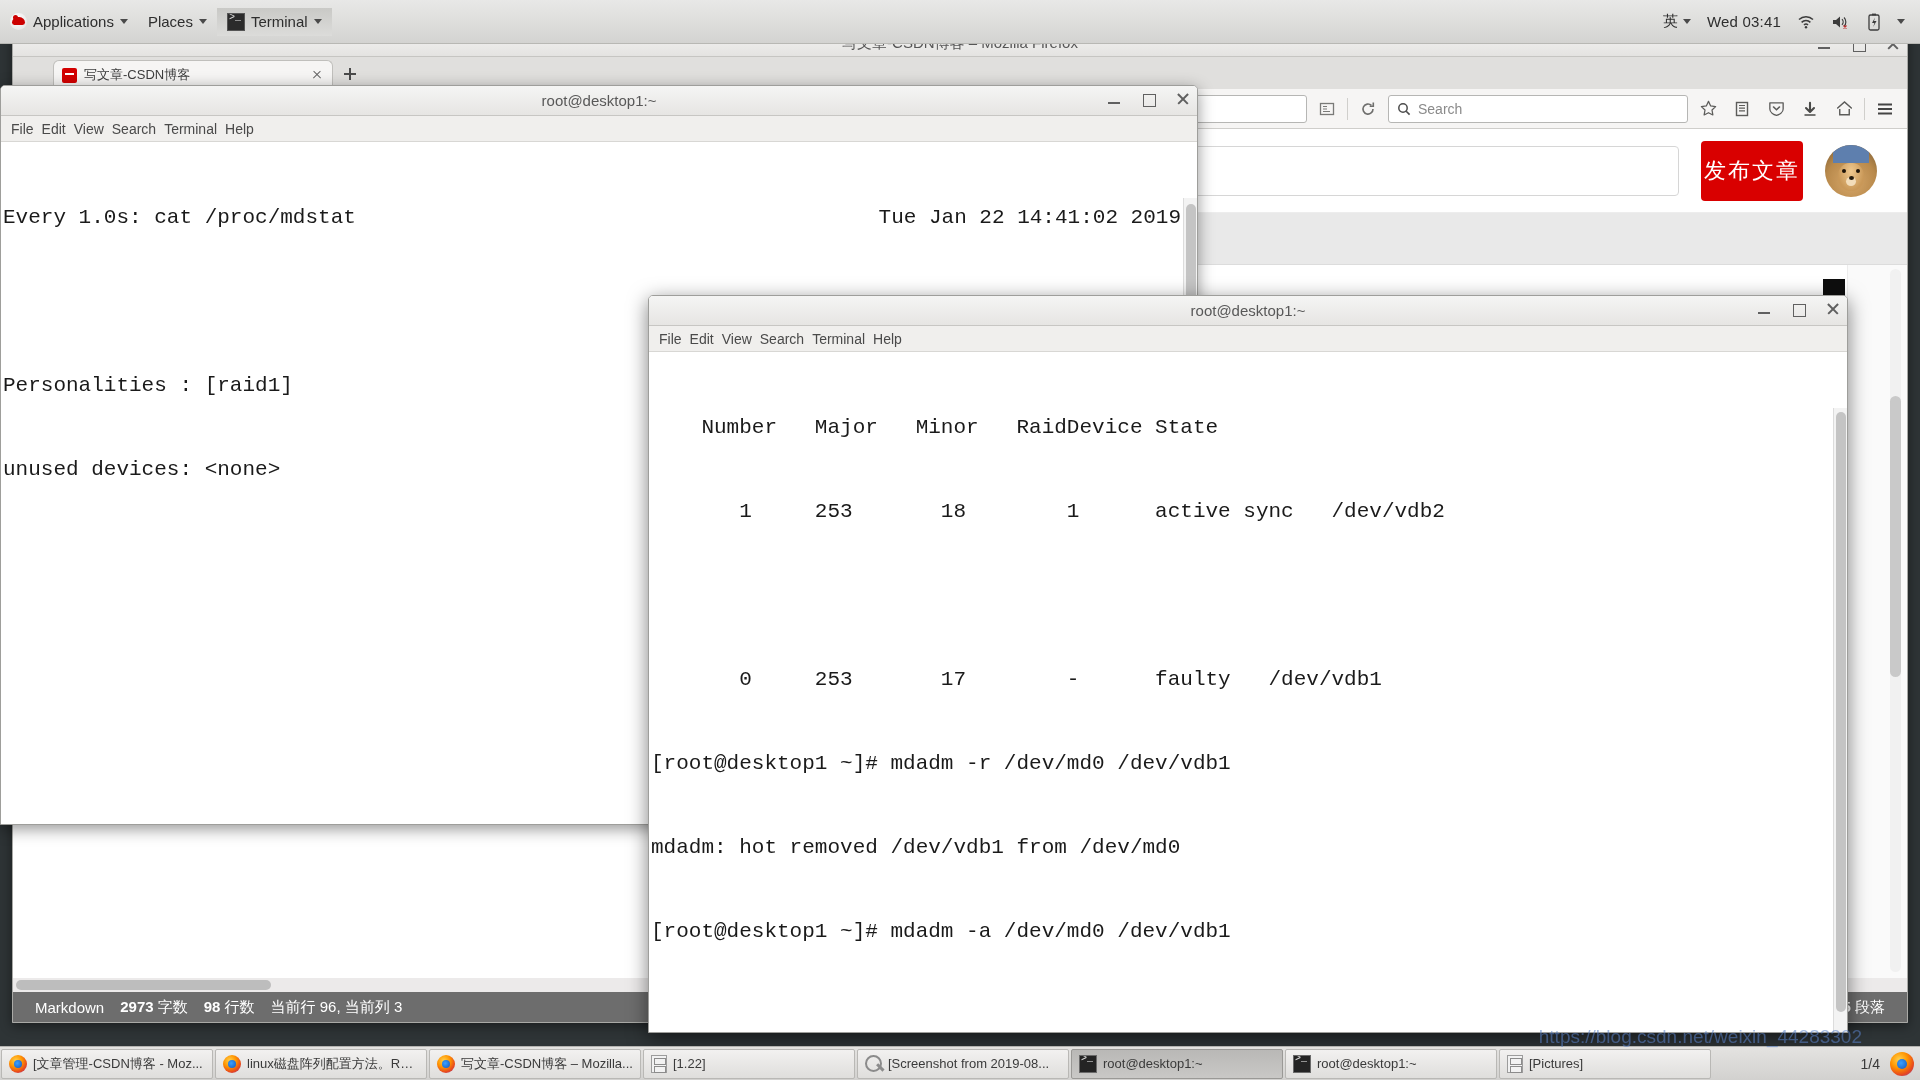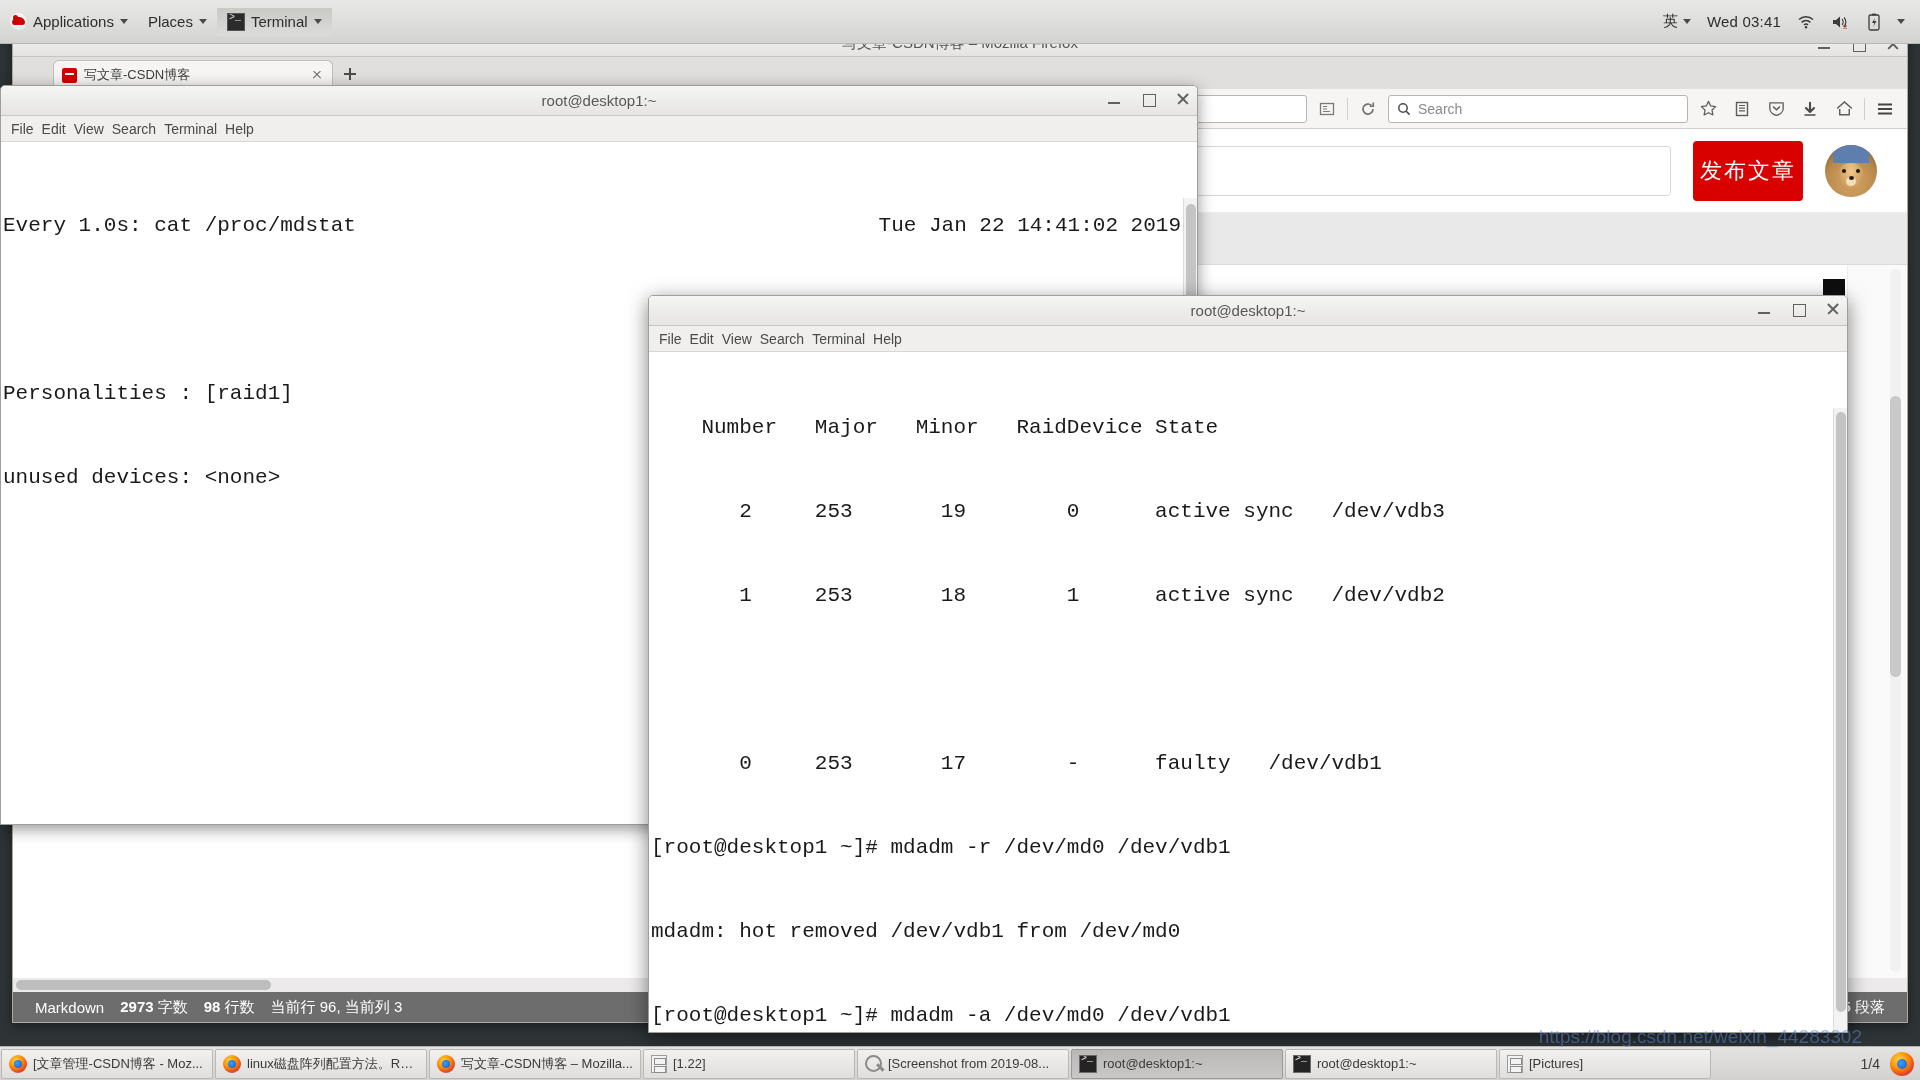--- a/index.html
+++ b/index.html
@@ -109,21 +109,21 @@
   .ff-page { height: calc(100% - 26px - 32px - 40px); background: #fff; position: relative; overflow: hidden; }
   .csdn-top {
     height: 84px; background: #fff; display: flex; align-items: center; gap: 22px; padding: 0 30px;
     border-bottom: 1px solid #ededed;
   }
   .title-input {
     flex: 1; height: 50px; border: 1px solid #d6d6d6; border-radius: 4px; background: #fff;
     font-size: 18px; color: #9a9a9a; padding: 0 14px; display: flex; align-items: center;
   }
   .publish-btn {
-    width: 110px; height: 60px; background: #d90000; color: #fff; border-radius: 4px;
+    width: 102px; height: 60px; background: #d90000; color: #fff; border-radius: 4px;
     display: flex; align-items: center; justify-content: center; font-size: 22px; letter-spacing: 2px;
     cursor: pointer;
   }
   .avatar {
     width: 52px; height: 52px; border-radius: 50%; flex: none; overflow: hidden; position: relative;
     background: radial-gradient(circle at 50% 70%, #d8a86a 0%, #b98a4c 55%, #6d5330 100%);
   }
   .avatar .cap { position: absolute; left: 8px; top: -2px; width: 36px; height: 20px; background: #5e7fae;
     border-radius: 50% 50% 0 0; }
   .avatar .cap::after { content:""; position:absolute; left:14px; top:-7px; width:8px; height:8px; background:#e8e8e8; border-radius:50%; }
@@ -186,21 +186,21 @@
     display: flex; align-items: center; gap: 8px; padding: 0 10px; font-size: 14px; color: #4a4a4a;
   }
   .term-menubar span { cursor: pointer; }
   .term-body {
     background: #fff; color: #1a1a1a;
     font-family: "Liberation Mono", monospace; font-size: 21px; line-height: 28px;
     padding: 6px 0 0 2px; height: calc(100% - 56px); overflow: hidden; white-space: pre;
     position: relative;
   }
   .term-body .line { height: 28px; }
-  .watch-head { display: flex; justify-content: space-between; padding-right: 16px; margin-top: 8px; }
+  .watch-head { display: flex; justify-content: space-between; padding-right: 16px; }
   .term-scrollbar { position: absolute; right: 0; top: 56px; bottom: 0; width: 14px; background: #f3f3f3; border-left: 1px solid #dcdcdc; }
   .term-scroll-thumb { position: absolute; left: 2px; width: 10px; background: #c4c4c4; border-radius: 5px; }
 
   
   .taskbar {
     position: absolute; left: 0; bottom: 0; width: 1920px; height: 34px;
     background: linear-gradient(to bottom,#e4e3e1,#d2d1cf);
     border-top: 1px solid #b4b3b0; display: flex; align-items: center; z-index: 60;
   }
   .task-btn {
@@ -463,21 +463,20 @@
     <div class="term-menubar">
       <span>File</span>
       <span>Edit</span>
       <span>View</span>
       <span>Search</span>
       <span>Terminal</span>
       <span>Help</span>
     </div>
     <div class="term-body">
       <div class="line">    Number   Major   Minor   RaidDevice State</div>
-      <div class="line">       2     253       19        0      active sync   /dev/vdb3</div>
       <div class="line">       1     253       18        1      active sync   /dev/vdb2</div>
       <div class="line"></div>
       <div class="line">       0     253       17        -      faulty   /dev/vdb1</div>
       <div class="line">[root@desktop1 ~]# mdadm -r /dev/md0 /dev/vdb1</div>
       <div class="line">mdadm: hot removed /dev/vdb1 from /dev/md0</div>
       <div class="line">[root@desktop1 ~]# mdadm -a /dev/md0 /dev/vdb1</div>
       
       
       
       

